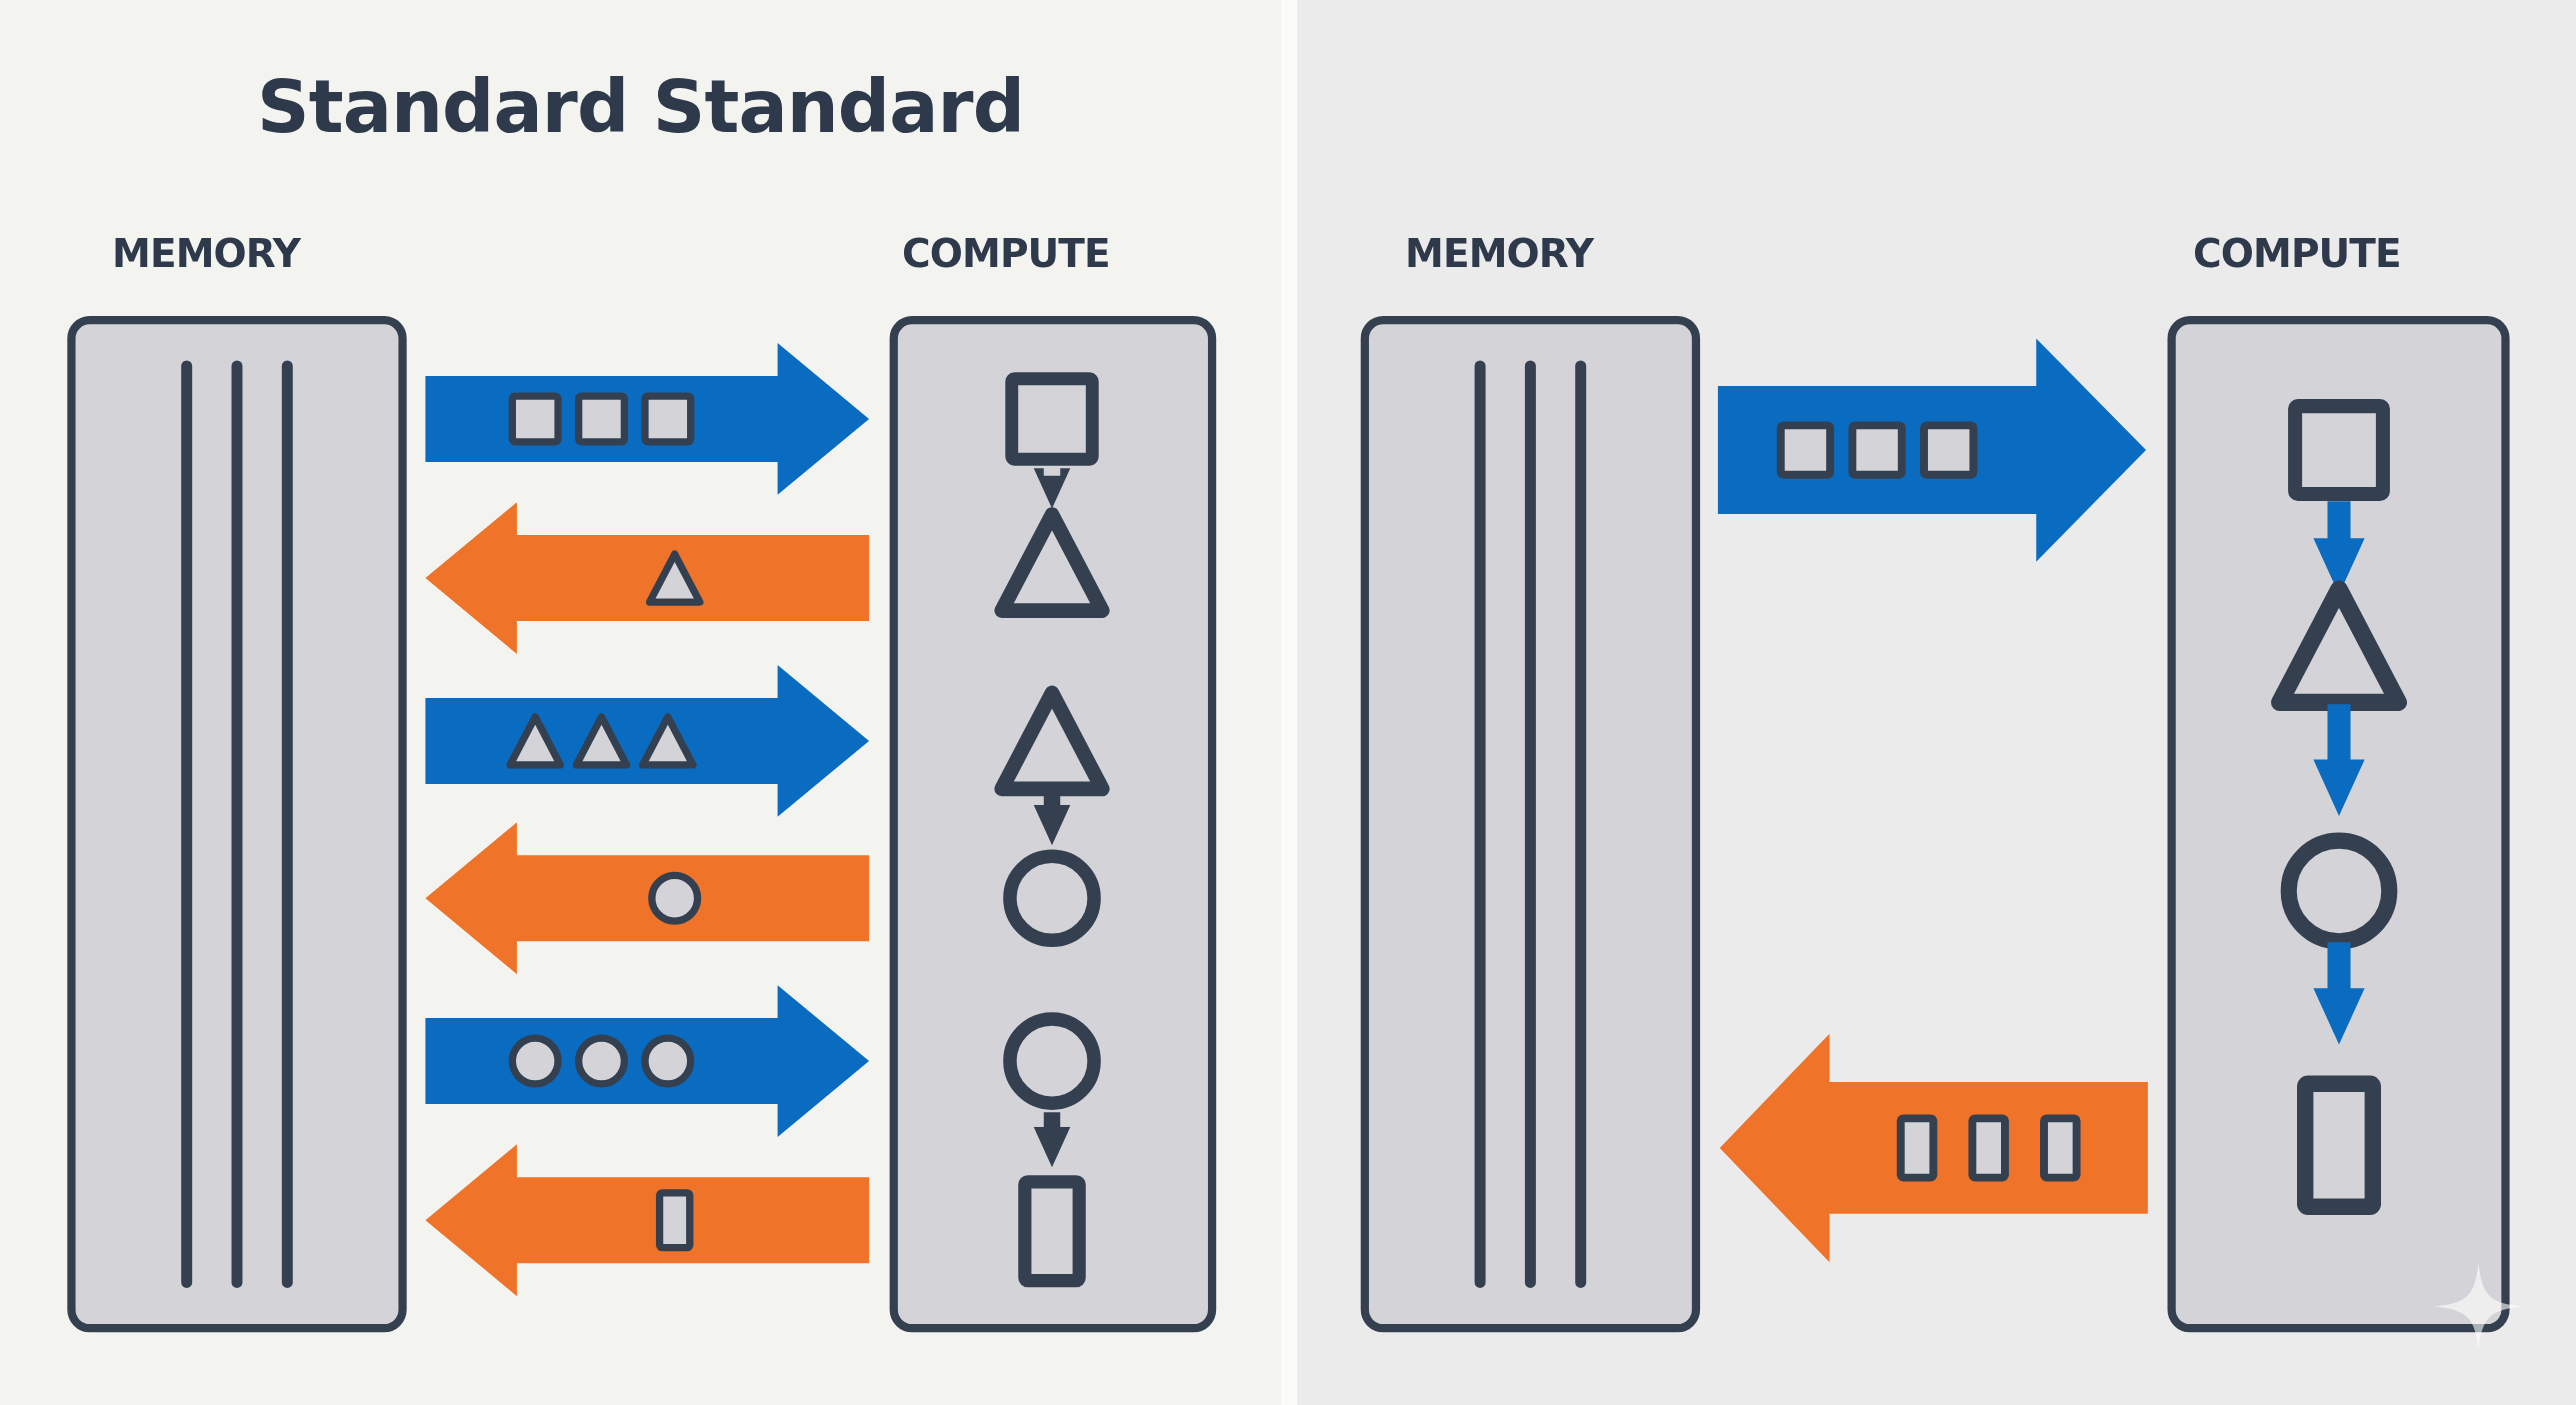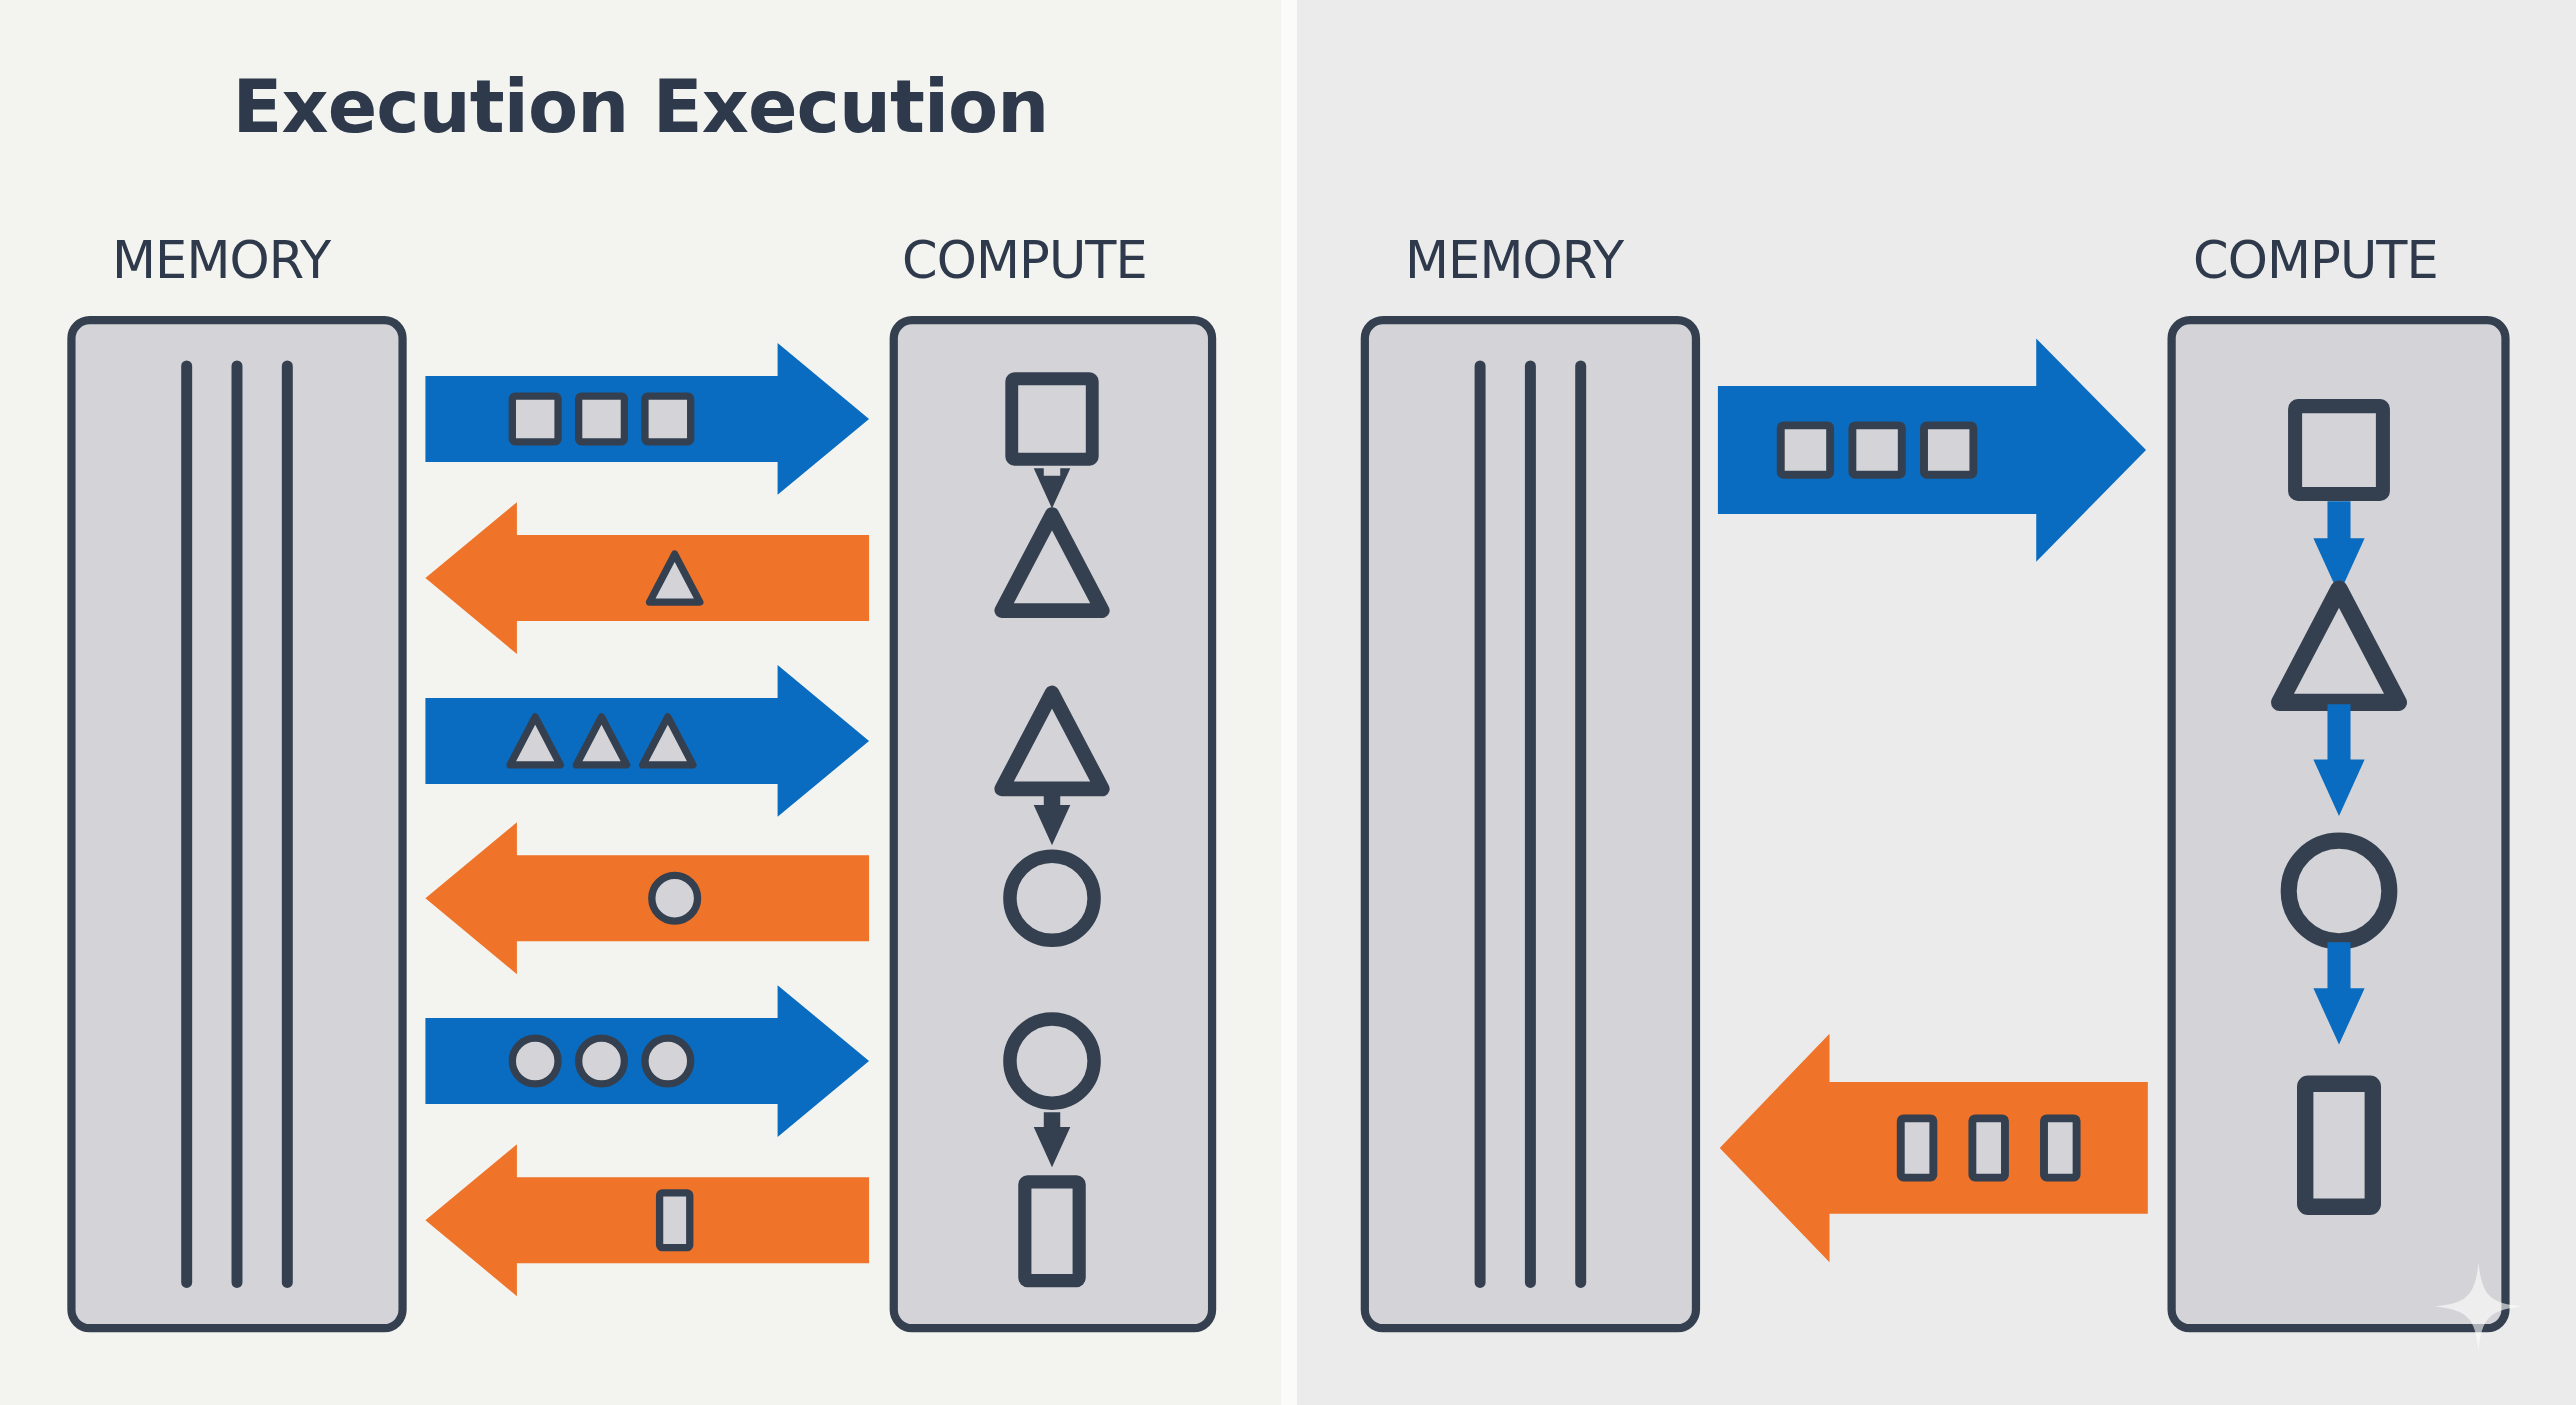--- a/index.html
+++ b/index.html
@@ -2,29 +2,29 @@
 <html style="font-size:14.6px"><head>
 <meta charset="utf-8">
 <style>
   html,body{margin:0;padding:0;}
   body{width:2576px;height:1405px;position:relative;overflow:hidden;font-family:"DejaVu Sans",sans-serif;background:#f3f3ef;}
   .panel{position:absolute;top:0;height:1405px;}
   #left{left:0;width:1281px;background:#f3f3ef;}
   #divider{position:absolute;left:1281px;width:16.5px;top:0;height:1405px;background:#fbfbf9;}
   #right{left:1297px;width:1279px;background:#ebebeb;}
   .title{position:absolute;top:64px;width:100%;text-align:center;font-weight:bold;font-size:73px;color:#2e3a4b;letter-spacing:-0.9px;}
-  .col-label{position:absolute;top:231px;font-weight:normal;font-size:51px;color:#2e3a4b;letter-spacing:-0.9px;}
+  .col-label{position:absolute;top:231px;font-weight:bold;font-size:39px;color:#2e3a4b;letter-spacing:-0.9px;}
   svg.diag{position:absolute;left:0;top:0;}
   .sparkle{position:absolute;left:2433px;top:1261px;width:91px;height:91px;}
 </style>
 </head>
 <body>
 
 <div class="panel" id="left">
-  <div class="title">Execution Execution</div>
+  <div class="title">Standard Standard</div>
   <div class="col-label" style="left:112px;">MEMORY</div>
   <div class="col-label" style="left:902px;">COMPUTE</div>
 </div>
 <div id="divider"></div>
 <div class="panel" id="right">
   <div class="col-label" style="left:108px;">MEMORY</div>
   <div class="col-label" style="left:896px;">COMPUTE</div>
 </div>
 
 <svg class="diag" id="diag" width="2576" height="1405" viewBox="0 0 2816 1536">

